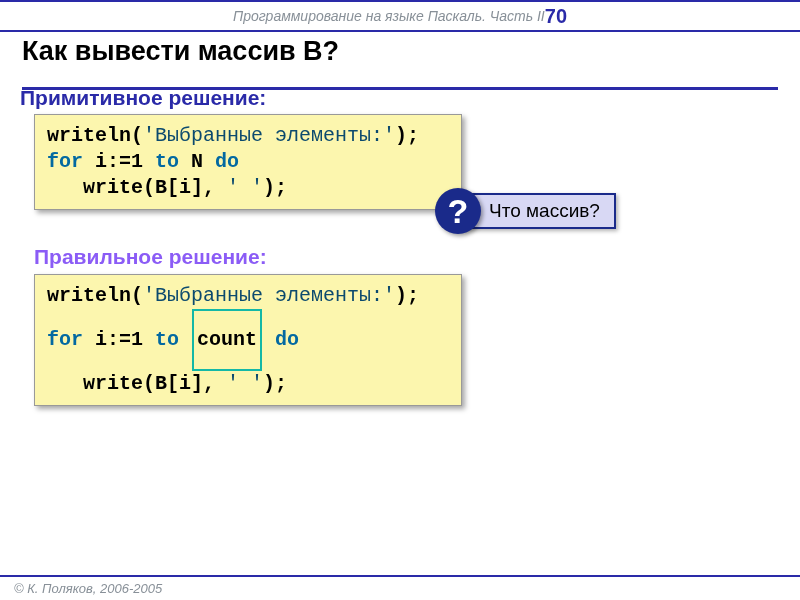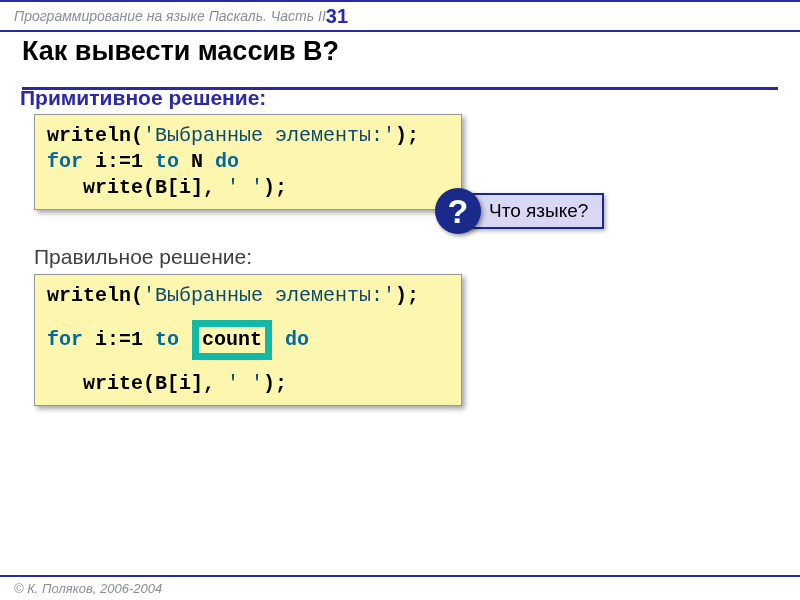--- a/index.html
+++ b/index.html
@@ -1,56 +1,56 @@
 <!DOCTYPE html>
 <html><head>
 <meta charset="utf-8">
 <style>
   html,body{margin:0;padding:0;width:800px;height:600px;background:#fff;font-family:Arial,Helvetica,sans-serif;overflow:hidden}
   .slide{position:relative;width:800px;height:600px;background:#fff}
-  .header{position:absolute;top:0;left:0;right:0;height:28px;border-top:2px solid #2a2aa8;border-bottom:2px solid #2a2aa8;display:flex;align-items:center;justify-content:flex-start;padding:0 14px}
+  .header{position:absolute;top:0;left:0;right:0;height:28px;border-top:2px solid #2a2aa8;border-bottom:2px solid #2a2aa8;display:flex;align-items:center;justify-content:center;padding:0 14px}
   .header-title{color:#889098;font-style:italic;font-size:14px}
   .page-num{color:#2a2aa8;font-size:20px;font-weight:bold}
   .main-title{position:absolute;top:36px;left:22px;right:22px;font-size:27px;font-weight:bold;color:#000;padding-bottom:20px;border-bottom:3px solid #2a2aa8}
   .sub1{position:absolute;top:86px;left:20px;color:#2a2aa8;font-size:21px;font-weight:bold}
-  .sub2{position:absolute;top:245px;left:34px;color:#404040;font-size:21px;font-weight:normal}
+  .sub2{position:absolute;top:245px;left:34px;color:#8b5cf6;font-size:21px;font-weight:bold}
   .codebox{position:absolute;left:34px;background:#fcf6ae;border:1px solid #999;box-shadow:3px 3px 5px rgba(0,0,0,.35);padding:8px 12px;font-family:"Courier New",monospace;font-size:20px;font-weight:bold;line-height:1.3;color:#000;white-space:pre}
   .code1{top:114px;width:402px}
   .code2{top:274px;width:402px}
   .kw{color:#0369a1}
   .str{color:#0c4a6e;font-weight:normal}
-  .count-box{display:inline-block;border:7px solid #14b8a6;background:#fcf6ae;padding:0 3px;margin:11px 1px}
+  .count-box{display:inline-block;border:2px solid #14b8a6;background:#fcf6ae;padding:16px 3px;margin:0 1px}
   .callout{position:absolute;top:188px;left:435px;display:flex;align-items:center}
   .qcircle{width:46px;height:46px;border-radius:50%;background:#1a2a8a;display:flex;align-items:center;justify-content:center;color:#fff;font-size:34px;font-weight:bold;font-family:Arial;z-index:2;position:relative;box-shadow:2px 2px 4px rgba(0,0,0,.4)}
   .qbox{background:#d8d8f4;border:2px solid #1a2a8a;padding:5px 14px 5px 26px;font-size:19px;color:#000;margin-left:-20px;box-shadow:2px 2px 4px rgba(0,0,0,.3)}
   .footer{position:absolute;bottom:0;left:0;right:0;border-top:2px solid #2a2aa8;padding:4px 14px;color:#889098;font-style:italic;font-size:13px}
 </style>
 </head>
 <body>
 
 <div class="slide">
 
   <div class="header">
     <span class="header-title">Программирование на языке Паскаль. Часть II</span>
-    <span class="page-num">31</span>
+    <span class="page-num">70</span>
   </div>
 
   <div class="main-title">Как вывести массив B?</div>
 
   <div class="sub1">Примитивное решение:</div>
 
   <div class="codebox code1"><span>writeln(</span><span class="str">'Выбранные элементы:'</span><span>);</span>
 <span class="kw">for</span><span> i:=1 </span><span class="kw">to</span><span> N </span><span class="kw">do</span>
 <span>   write(B[i], </span><span class="str">' '</span><span>);</span></div>
 
   <div class="callout">
     <div class="qcircle">?</div>
-    <div class="qbox">Что языке?</div>
+    <div class="qbox">Что массив?</div>
   </div>
 
   <div class="sub2">Правильное решение:</div>
 
   <div class="codebox code2"><span>writeln(</span><span class="str">'Выбранные элементы:'</span><span>);</span>
 <span class="kw">for</span><span> i:=1 </span><span class="kw">to</span><span> </span><span class="count-box">count</span><span> </span><span class="kw">do</span>
 <span>   write(B[i], </span><span class="str">' '</span><span>);</span></div>
 
-  <div class="footer">© К. Поляков, 2006-2004</div>
+  <div class="footer">© К. Поляков, 2006-2005</div>
 </div>
 
 </body></html>

